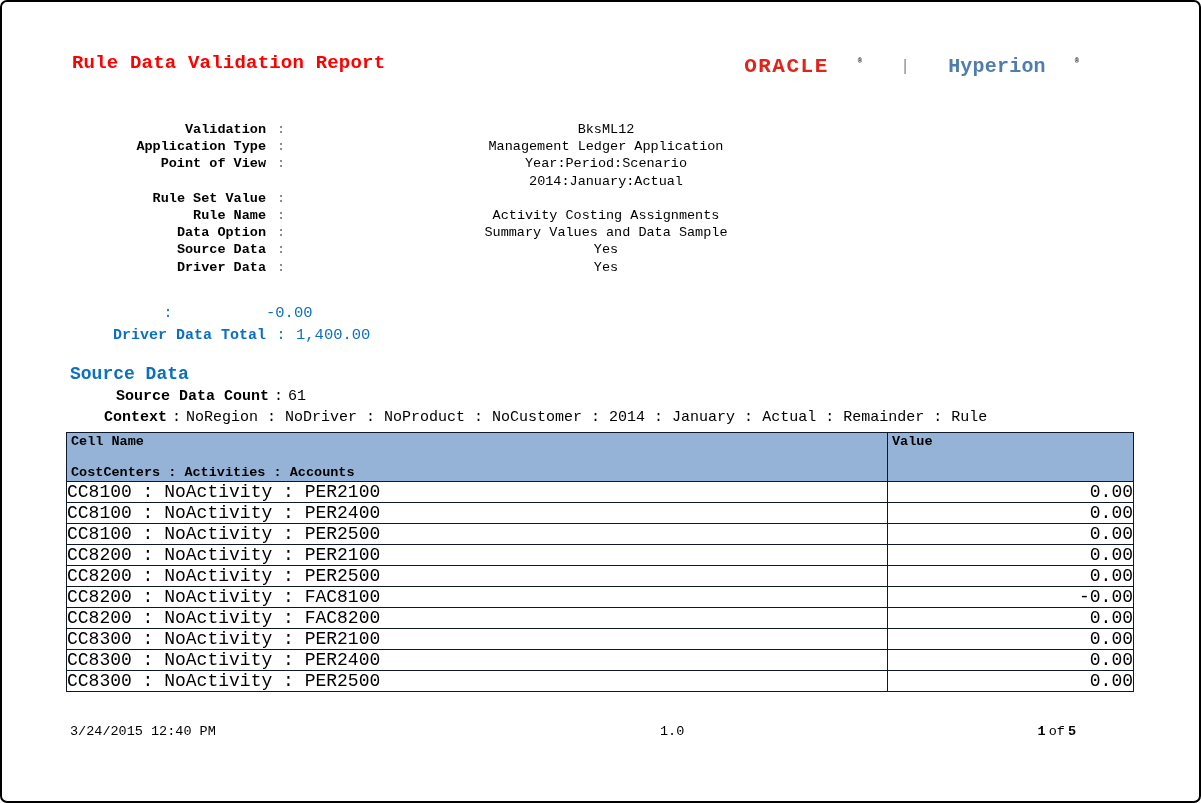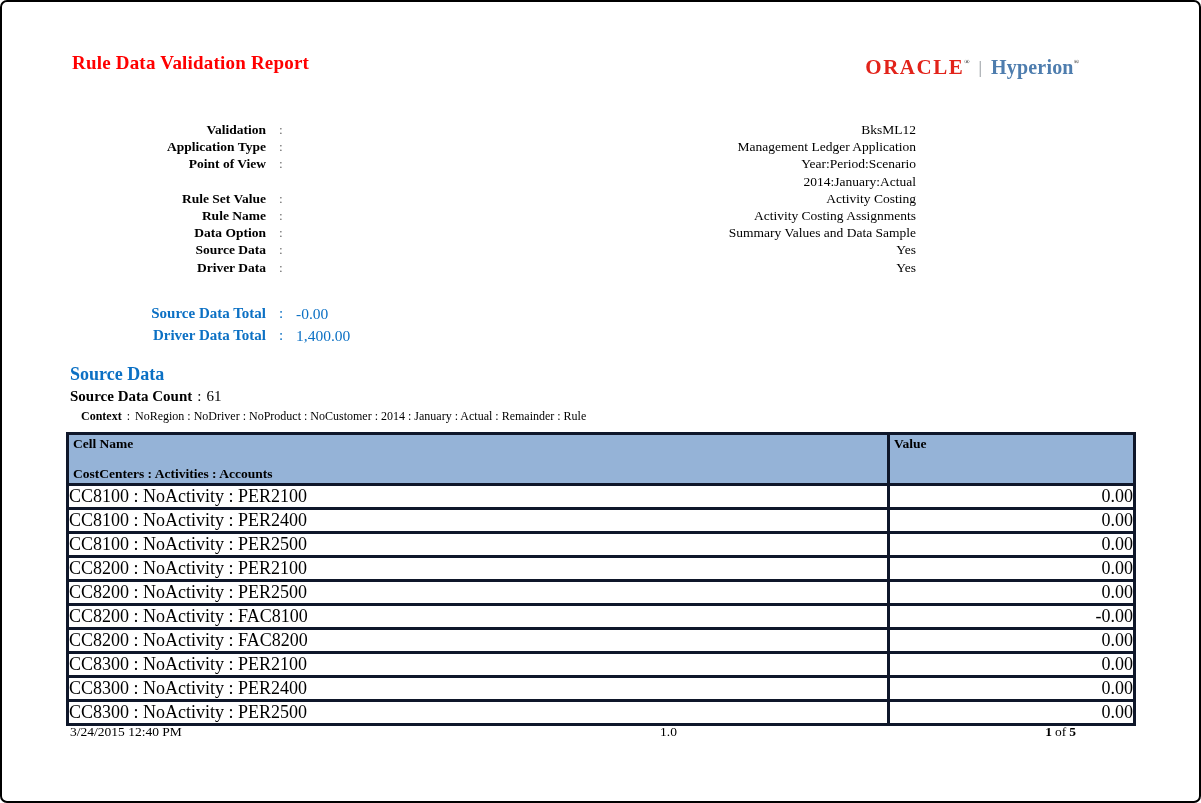--- a/index.html
+++ b/index.html
@@ -5,78 +5,78 @@
   html, body { margin: 0; padding: 0; background: #ffffff; }
   .page {
     position: relative;
     width: 1201px;
     height: 803px;
     box-sizing: border-box;
     background: #ffffff;
     border: 2px solid #000000;
     border-radius: 7px;
     overflow: hidden;
-    font-family: Liberation Serif, serif;
+    font-family: Liberation Mono, monospace;
     color: #000000;
   }
 
   
   .report-title {
     position: absolute; left: 70px; top: 50px;
     font-size: 19px; font-weight: bold; color: #ff0000;
     letter-spacing: 0.2px;
   }
   .brand-logo {
     position: absolute; top: 53px; right: 120px;
-    display: flex; align-items: center; white-space: nowrap;
+    display: flex; align-items: center; white-space: nowrap; gap: 29px;
   }
   .oracle-word {
     color: #e2231a; font-size: 21px; font-weight: bold;
     letter-spacing: 1.5px;
   }
   .reg-mark { font-size: 7px; vertical-align: top; position: relative; top: -6px; }
   .logo-divider { color: #8a9097; font-size: 17px; margin: 0 9px; font-weight: normal; }
   .hyperion-word { color: #4e7dae; font-size: 20px; font-weight: 600; letter-spacing: 0.2px; }
 
   
   .info-block { position: absolute; left: 68px; top: 119px; }
   .info-row {
     display: grid; grid-template-columns: 196px 30px 620px;
     height: 17.2px; line-height: 17.2px; font-size: 13.5px;
   }
   .info-label { font-weight: bold; text-align: right; }
   .info-sep { text-align: center; color: #6e6e6e; }
-  .info-value { text-align: right; }
+  .info-value { text-align: center; }
 
   
   .totals-block { position: absolute; left: 68px; top: 301px; }
   .totals-row {
     display: grid; grid-template-columns: 196px 30px 400px;
     height: 21.5px; line-height: 21.5px;
   }
   .totals-label { font-weight: bold; text-align: right; font-size: 15px; color: #0b70c4; }
   .totals-sep { text-align: center; font-size: 15px; color: #0b70c4; }
   .totals-value { font-size: 15.5px; color: #0b70c4; }
 
   
   .section-heading {
     position: absolute; left: 68px; top: 362px;
     font-size: 18px; font-weight: bold; color: #0b70c4;
   }
   .count-line { position: absolute; left: 68px; top: 386px; font-size: 15px; }
-  .context-line { position: absolute; left: 79px; top: 407px; font-size: 12px; }
-  .line-label { font-weight: bold; }
+  .context-line { position: absolute; left: 56px; top: 407px; font-size: 15px; }
+  .line-label { font-weight: bold; margin-left: 46px; }
   .line-sep { margin: 0 5px; }
 
   
   .data-table {
     position: absolute; left: 64px; top: 430px;
     width: 1067px; border-collapse: collapse; table-layout: fixed;
   }
-  .data-table th, .data-table td { border: 3px solid #0f172a; }
+  .data-table th, .data-table td { border: 1px solid #0f172a; }
   .data-table th {
     background: #95b3d7; text-align: left; vertical-align: top;
     font-size: 13.5px; font-weight: bold; padding: 1px 4px;
   }
   .col-name { width: 821px; }
   .col-value { width: 246px; }
   .th-inner {
     display: flex; flex-direction: column; justify-content: space-between;
     height: 46px;
   }
@@ -122,21 +122,20 @@
       <span class="info-value">Year:Period:Scenario</span>
     </div>
     <div class="info-row">
       <span class="info-label"></span>
       <span class="info-sep"></span>
       <span class="info-value">2014:January:Actual</span>
     </div>
     <div class="info-row">
       <span class="info-label">Rule Set Value</span>
       <span class="info-sep">:</span>
-      <span class="info-value">Activity Costing</span>
     </div>
     <div class="info-row">
       <span class="info-label">Rule Name</span>
       <span class="info-sep">:</span>
       <span class="info-value">Activity Costing Assignments</span>
     </div>
     <div class="info-row">
       <span class="info-label">Data Option</span>
       <span class="info-sep">:</span>
       <span class="info-value">Summary Values and Data Sample</span>
@@ -148,21 +147,20 @@
     </div>
     <div class="info-row">
       <span class="info-label">Driver Data</span>
       <span class="info-sep">:</span>
       <span class="info-value">Yes</span>
     </div>
   </div>
 
   <div class="totals-block">
     <div class="totals-row">
-      <span class="totals-label">Source Data Total</span>
       <span class="totals-sep">:</span>
       <span class="totals-value">-0.00</span>
     </div>
     <div class="totals-row">
       <span class="totals-label">Driver Data Total</span>
       <span class="totals-sep">:</span>
       <span class="totals-value">1,400.00</span>
     </div>
   </div>
 

